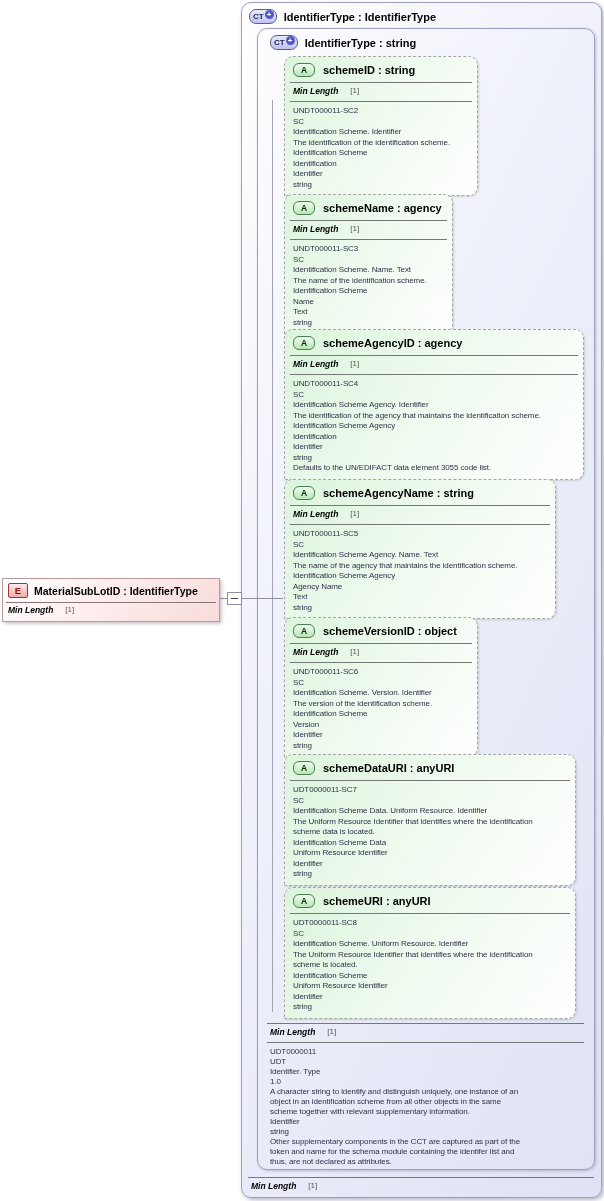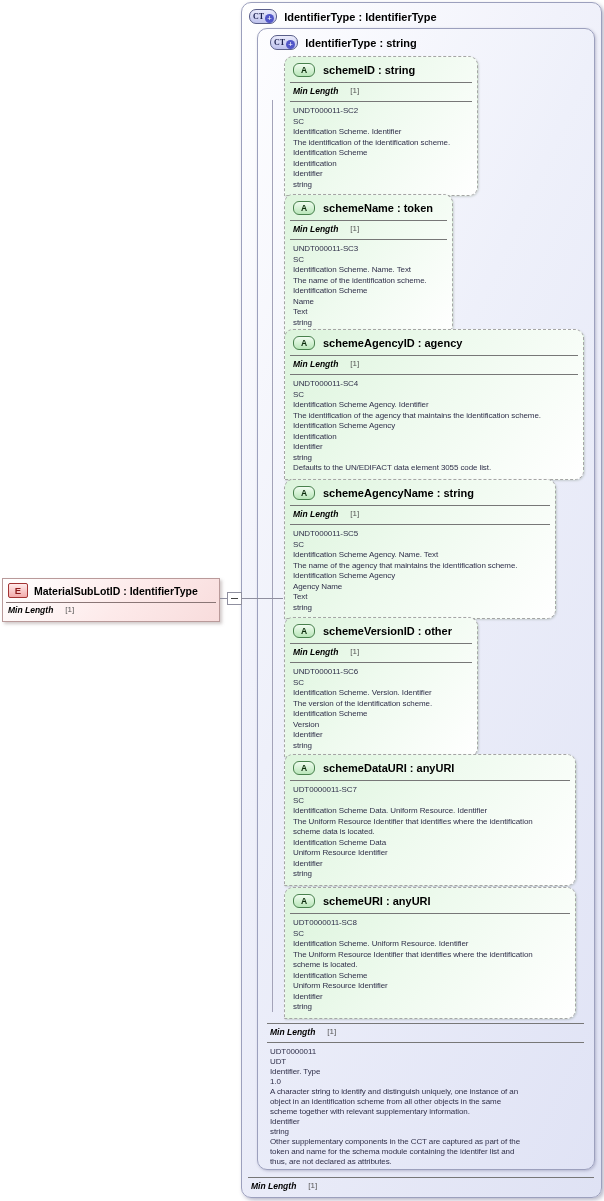--- a/index.html
+++ b/index.html
@@ -18,24 +18,24 @@
     border:1px solid #9ca0bd;border-radius:10px;
     background:linear-gradient(115deg,#fdfdff 0%,#eef0fa 40%,#e0e3f5 100%);
     box-shadow:1px 1px 3px rgba(90,90,130,.35);
     box-sizing:border-box;
   }
   .box-title{display:flex;align-items:center;gap:7px;padding:6px 0 0 7px;
     font-weight:bold;font-size:11px;color:#000;}
   .inner-box .box-title{padding-left:12px;}
 
   
-  .ct-badge{display:inline-flex;align-items:flex-end;height:13px;padding:0 2px 0 3px;
+  .ct-badge{display:inline-flex;align-items:flex-start;height:13px;padding:0 2px 0 3px;
     border:1.5px solid #5a5f8a;border-radius:7px;
     background:linear-gradient(180deg,#e9eafb,#bfc3ee);
-    font-weight:bold;font-size:8px;color:#1a1f4e;line-height:13px;font-family:Liberation Serif, serif;}
+    font-weight:bold;font-size:8px;color:#1a1f4e;line-height:13px;}
   .plus-circle{display:inline-block;width:9px;height:9px;margin-left:1px;border-radius:50%;
     background:#5156c8;color:#fff;font-size:8px;font-weight:bold;line-height:9px;text-align:center;}
   .a-badge{display:inline-block;min-width:20px;height:12px;border:1.5px solid #48804d;border-radius:6px;
     background:linear-gradient(180deg,#f0fcf0,#b9e6b9);
     font-weight:bold;font-size:8.5px;color:#0a2a0a;line-height:12px;text-align:center;}
   .e-badge{display:inline-block;width:18px;height:13px;border:1.5px solid #a23333;border-radius:2px;
     background:linear-gradient(180deg,#ffeaea,#f2aaaa);
     font-weight:bold;font-size:9.5px;color:#8b1a1a;line-height:13px;text-align:center;}
 
   
@@ -131,21 +131,21 @@
 The identification of the identification scheme.
 Identification Scheme
 Identification
 Identifier
 string</div>
           </div>
 
           <div class="attr-block">
             <div class="attr-header">
               <span class="a-badge">A</span>
-              <span>schemeName : token</span>
+              <span>schemeName : agency</span>
             </div>
             <div class="rule"></div>
             <div>
               <div class="facet-row">
                 <span class="facet-label">Min Length</span>
                 <span class="facet-card">[1]</span>
               </div>
               <div class="rule"></div>
             </div>
             <div class="anno">UNDT000011-SC3
@@ -201,21 +201,21 @@
 The name of the agency that maintains the identification scheme.
 Identification Scheme Agency
 Agency Name
 Text
 string</div>
           </div>
 
           <div class="attr-block">
             <div class="attr-header">
               <span class="a-badge">A</span>
-              <span>schemeVersionID : other</span>
+              <span>schemeVersionID : object</span>
             </div>
             <div class="rule"></div>
             <div>
               <div class="facet-row">
                 <span class="facet-label">Min Length</span>
                 <span class="facet-card">[1]</span>
               </div>
               <div class="rule"></div>
             </div>
             <div class="anno">UNDT000011-SC6

